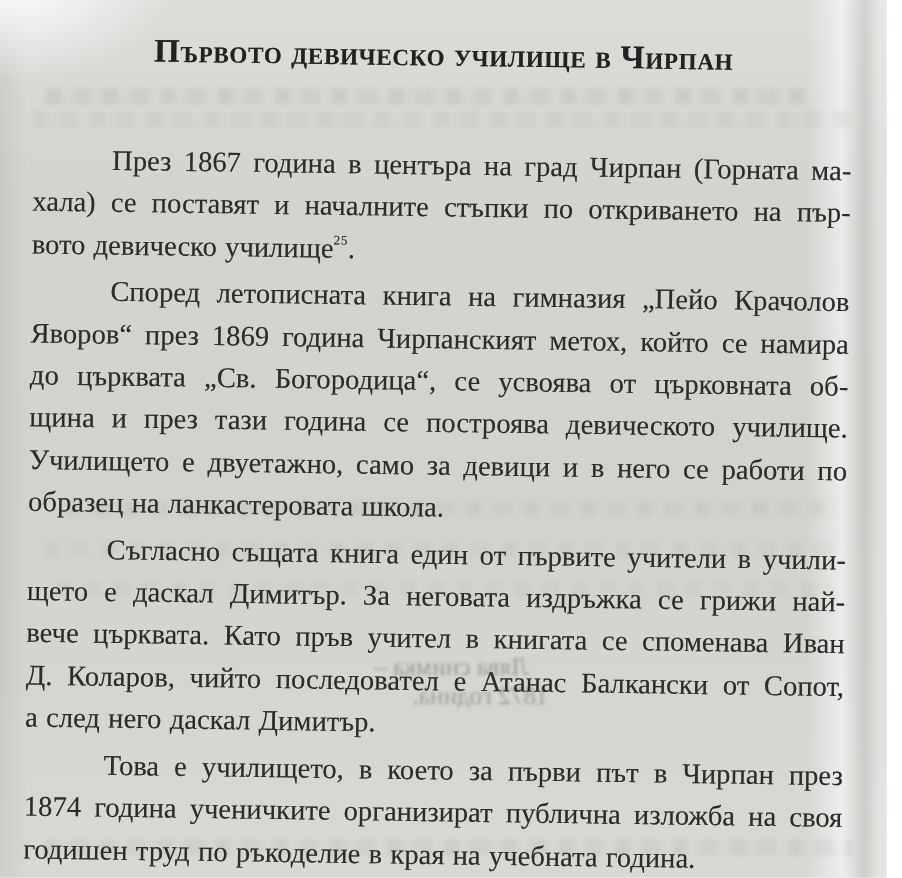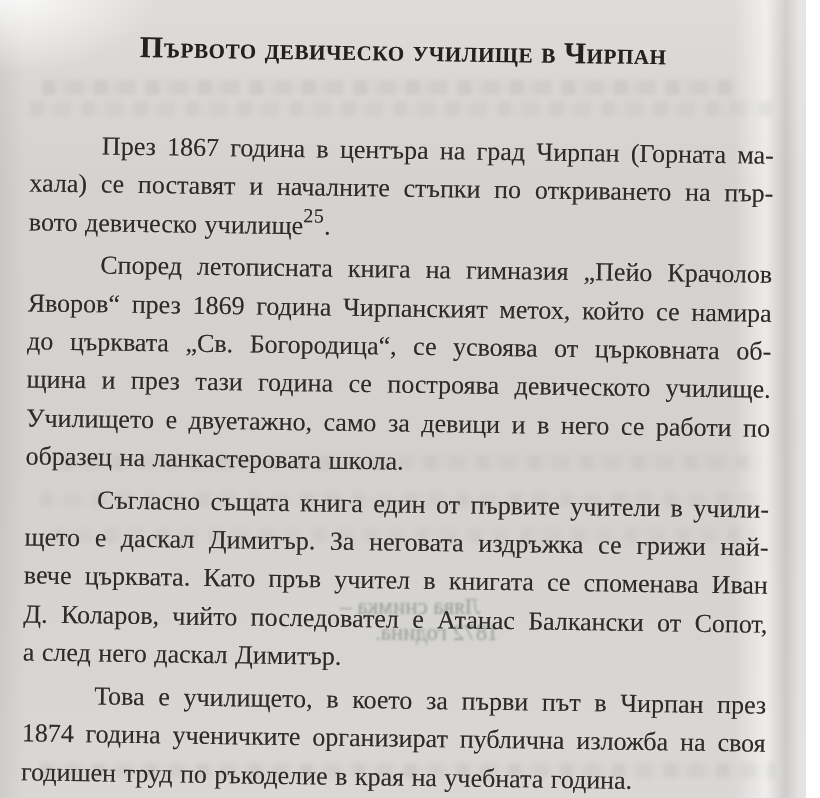--- a/index.html
+++ b/index.html
@@ -71,21 +71,21 @@
     text-align: justify;
     text-align-last: justify;
     word-spacing: 1px;
     text-shadow: 0 0 0.4px rgba(46,44,41,0.5);
     white-space: normal;
   }
   .line.indent { padding-left: 72px; }
   .line.last { text-align: left; text-align-last: left; }
 
   sup.fnref {
-    font-size: 20px;
+    font-size: 12px;
     line-height: 0;
     vertical-align: 12px;
     letter-spacing: 0.5px;
   }
 </style>
 </head>
 <body>
 
 <div class="photo">
 

